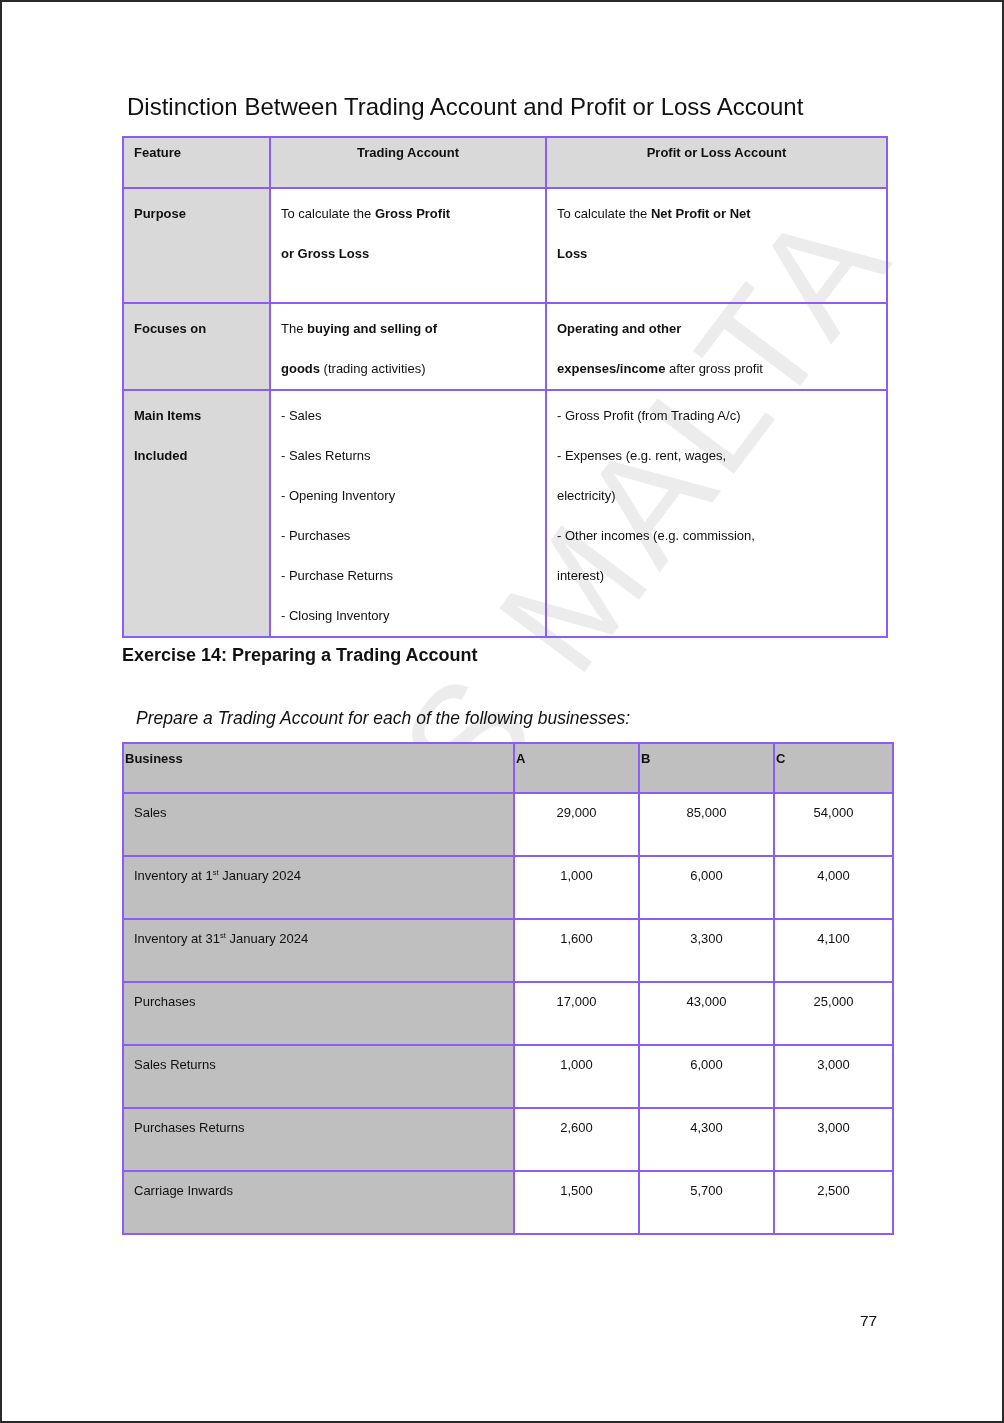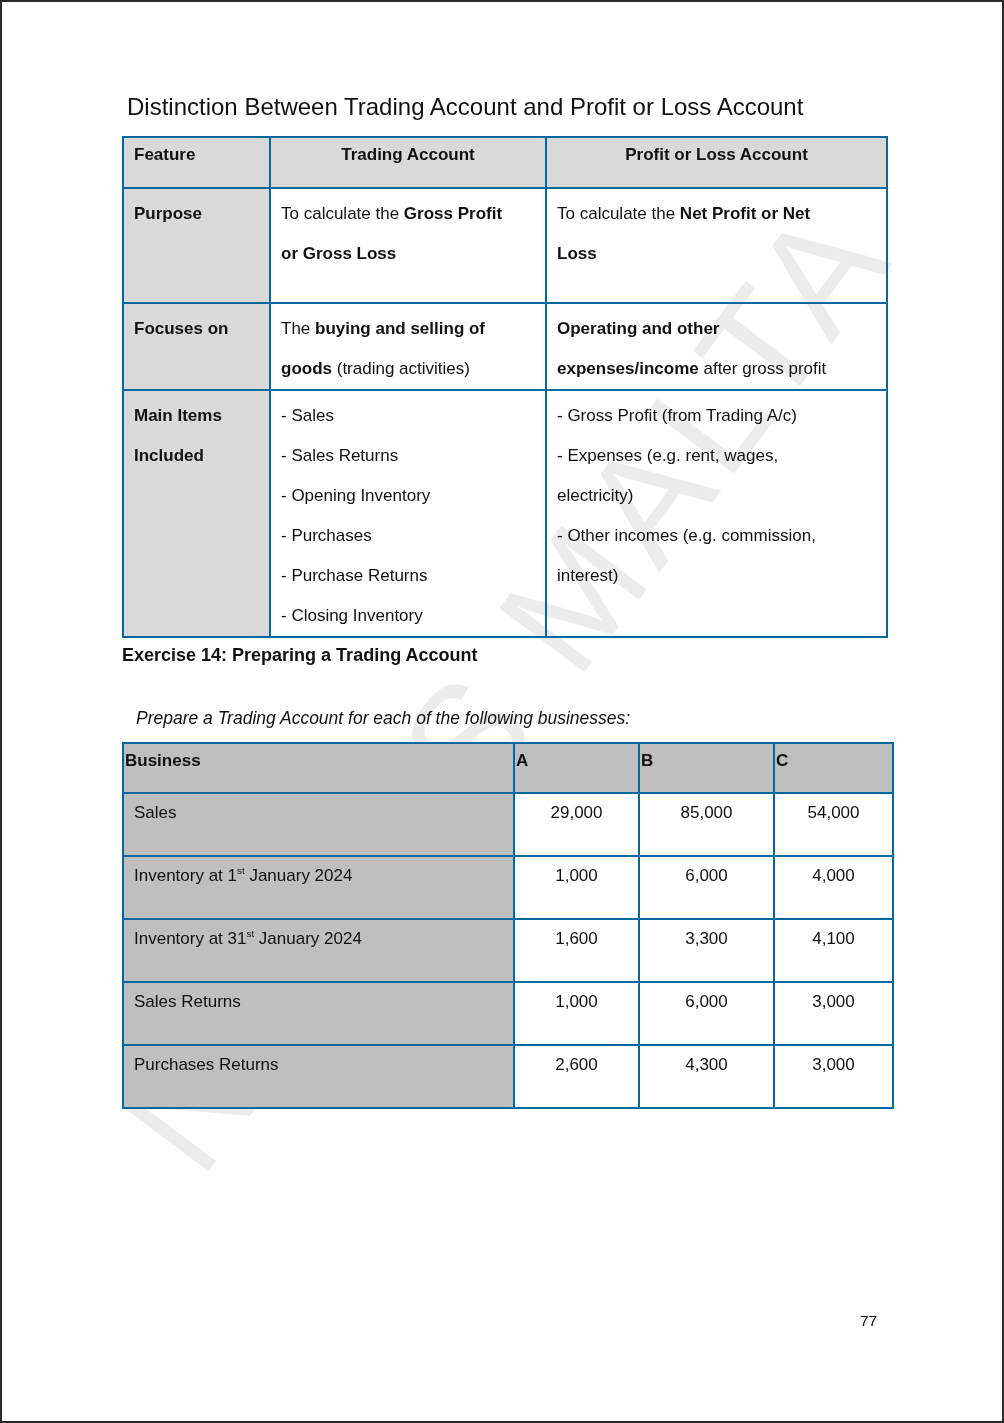--- a/index.html
+++ b/index.html
@@ -23,22 +23,22 @@
   .h2{
     position:absolute; left:120px; top:643px; margin:0;
     font-size:18px; font-weight:bold; z-index:1;
   }
   .instruction{
     position:absolute; left:120px; top:692px; margin:14px;
     font-size:17.5px; font-style:italic; z-index:1;
   }
   table{border-collapse:collapse; table-layout:fixed; z-index:1;}
   td,th{
-    border:2px solid #0369a1; box-sizing:border-box;
-    vertical-align:top; font-size:17px; background:transparent;
+    border:2px solid #8b5cf6; box-sizing:border-box;
+    vertical-align:top; font-size:13px; background:transparent;
     overflow:hidden;
   }
   .b{font-weight:700;}
   sup{font-size:0.58em; vertical-align:super; line-height:0;}
 
   
   .t1{position:absolute; left:120px; top:134px; width:764px;}
   .t1 th{
     height:51px; background:#d9d9d9; font-weight:bold;
     padding:7px 10px 0 10px; text-align:center;
@@ -197,20 +197,34 @@
           </td>
           <td class="value">
             <div>3,300</div>
           </td>
           <td class="value">
             <div>4,100</div>
           </td>
         </tr>
         <tr>
           <td class="label">
+            <div>Purchases</div>
+          </td>
+          <td class="value">
+            <div>17,000</div>
+          </td>
+          <td class="value">
+            <div>43,000</div>
+          </td>
+          <td class="value">
+            <div>25,000</div>
+          </td>
+        </tr>
+        <tr>
+          <td class="label">
             <div>Sales Returns</div>
           </td>
           <td class="value">
             <div>1,000</div>
           </td>
           <td class="value">
             <div>6,000</div>
           </td>
           <td class="value">
             <div>3,000</div>
@@ -221,20 +235,34 @@
             <div>Purchases Returns</div>
           </td>
           <td class="value">
             <div>2,600</div>
           </td>
           <td class="value">
             <div>4,300</div>
           </td>
           <td class="value">
             <div>3,000</div>
+          </td>
+        </tr>
+        <tr>
+          <td class="label">
+            <div>Carriage Inwards</div>
+          </td>
+          <td class="value">
+            <div>1,500</div>
+          </td>
+          <td class="value">
+            <div>5,700</div>
+          </td>
+          <td class="value">
+            <div>2,500</div>
           </td>
         </tr>
       </tbody>
   </table>
 
   <div class="pageno">77</div>
 
 </div>
 
 </body></html>

